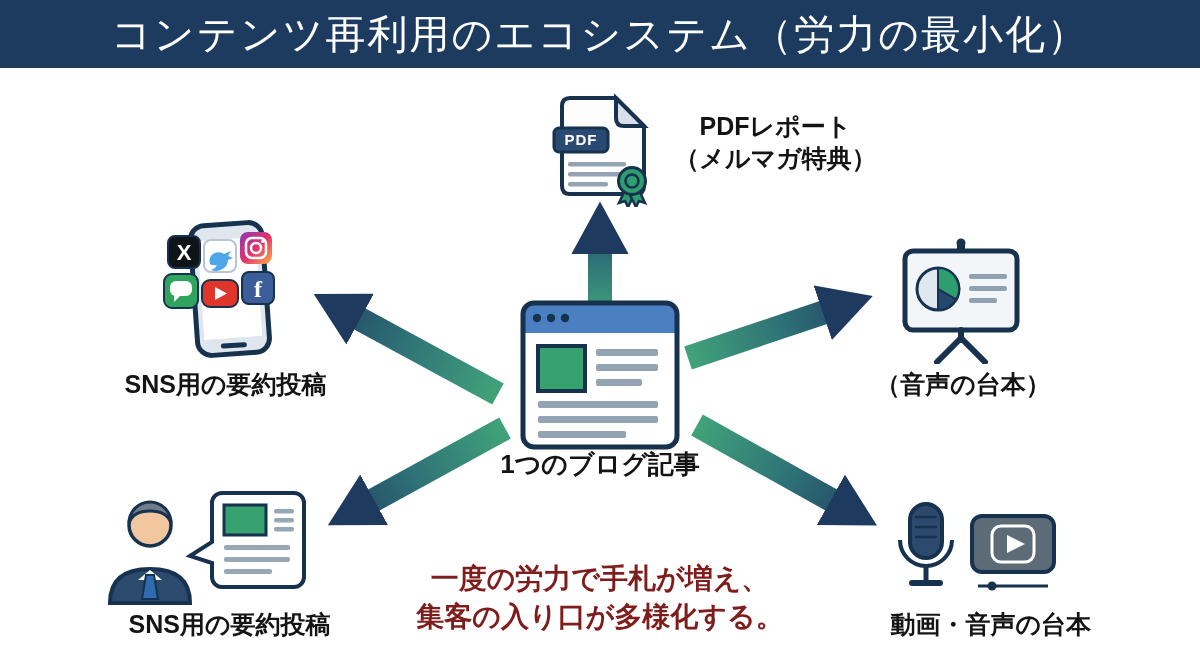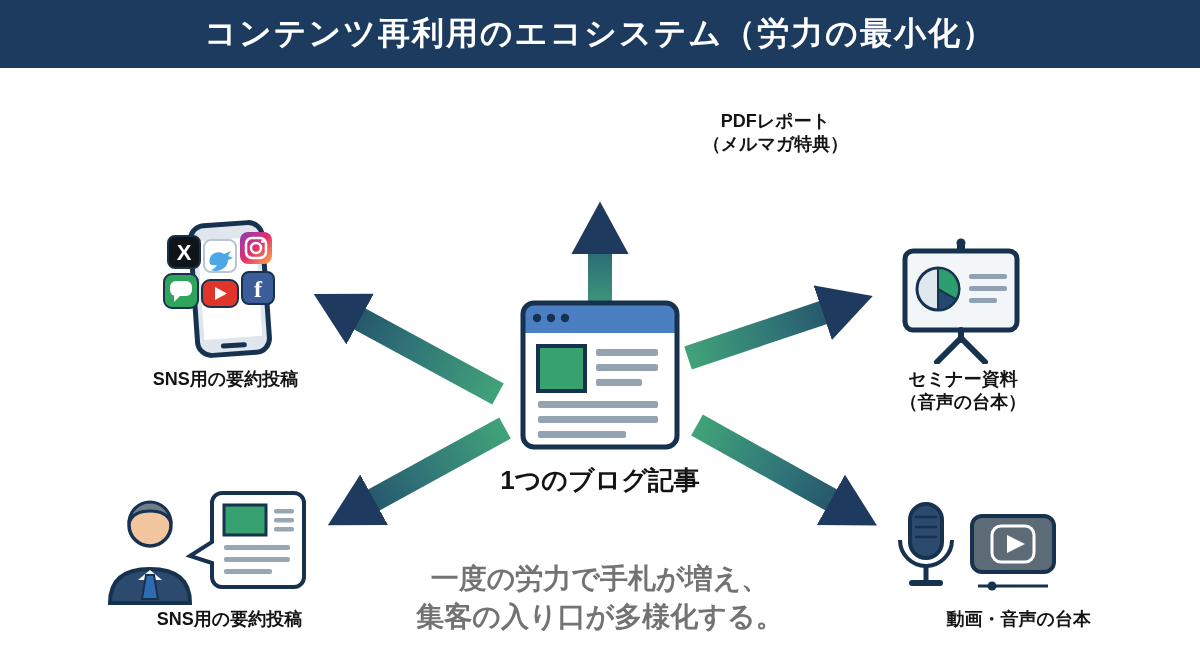--- a/index.html
+++ b/index.html
@@ -1,26 +1,26 @@
 <!DOCTYPE html>
 <html><head>
 <meta charset="utf-8">
 <style>
   html,body{margin:0;padding:0;background:#e9e9e9;}
   .page{position:relative;width:1200px;height:655px;background:#ffffff;overflow:hidden;
         font-family:"Liberation Sans","DejaVu Sans",sans-serif;}
   .header{position:absolute;top:0;left:0;width:1200px;height:68px;background:#1d3b5f;
           display:flex;align-items:center;justify-content:center;z-index:3;}
-  .header-title{color:#ffffff;font-size:32px;font-weight:bold;letter-spacing:2px;white-space:nowrap;}
+  .header-title{color:#ffffff;font-size:40px;font-weight:normal;letter-spacing:2px;white-space:nowrap;}
   .arrows{position:absolute;top:0;left:0;z-index:1;}
   .icon{position:absolute;z-index:2;}
   .label{position:absolute;z-index:2;font-weight:bold;color:#141414;text-align:center;line-height:1.28;}
-  .lbl-25{font-size:18px;}
+  .lbl-25{font-size:25px;}
   .lbl-26{font-size:26px;}
-  .footer-note{position:absolute;z-index:2;font-weight:bold;color:#737373;text-align:center;
+  .footer-note{position:absolute;z-index:2;font-weight:bold;color:#7f1d1d;text-align:center;
                font-size:28px;line-height:1.35;}
 </style>
 </head>
 <body>
 
 <div class="page">
 
   <div class="header">
     <div class="header-title">コンテンツ再利用のエコシステム（労力の最小化）</div>
   </div>
@@ -74,24 +74,41 @@
       <rect x="18" y="46" width="47" height="45" fill="#37a16f" stroke="#16324f" stroke-width="4"></rect>
       <rect x="76" y="49" width="62" height="7" rx="2" fill="#93a3b1"></rect>
       <rect x="76" y="64" width="62" height="7" rx="2" fill="#93a3b1"></rect>
       <rect x="76" y="79" width="46" height="7" rx="2" fill="#93a3b1"></rect>
       <rect x="18" y="101" width="120" height="7" rx="2" fill="#93a3b1"></rect>
       <rect x="18" y="116" width="120" height="7" rx="2" fill="#93a3b1"></rect>
       <rect x="18" y="131" width="88" height="7" rx="2" fill="#93a3b1"></rect>
       <rect x="3" y="3" width="154" height="144" rx="11" fill="none" stroke="#16324f" stroke-width="5"></rect>
     </svg>
   </div>
-  <div class="label lbl-26" style="left:420px;top:464px;width:360px;">
+  <div class="label lbl-26" style="left:420px;top:448px;width:360px;">
     <div>1つのブログ記事</div>
   </div>
 
+  <div class="icon" style="left:552px;top:92px;">
+    <svg width="110" height="115" viewBox="0 0 110 115">
+      <path d="M18,6 h46 l28,28 v60 q0,8 -8,8 h-66 q-8,0 -8,-8 V14 q0,-8 8,-8 z" fill="#fdfdfd" stroke="#16324f" stroke-width="4"></path>
+      <path d="M64,6 v20 q0,8 8,8 h20 z" fill="#d7e0e8" stroke="#16324f" stroke-width="4"></path>
+      <rect x="2" y="36" width="54" height="24" rx="5" fill="#2b4a73" stroke="#16324f" stroke-width="3"></rect>
+      <text x="29" y="53" text-anchor="middle" font-size="15" font-weight="bold" fill="#ffffff" letter-spacing="1" font-family="Liberation Sans, sans-serif">PDF</text>
+      <rect x="16" y="70" width="58" height="4.5" rx="2" fill="#93a3b1"></rect>
+      <rect x="16" y="80" width="58" height="4.5" rx="2" fill="#93a3b1"></rect>
+      <rect x="16" y="90" width="40" height="4.5" rx="2" fill="#93a3b1"></rect>
+      <g>
+        <path d="M74,96 l-7,15 6,-2 3,6 7,-14 z" fill="#2f9e6e" stroke="#16324f" stroke-width="2.5"></path>
+        <path d="M86,96 l7,15 -6,-2 -3,6 -7,-14 z" fill="#2f9e6e" stroke="#16324f" stroke-width="2.5"></path>
+        <circle cx="80" cy="89" r="13.5" fill="#2f9e6e" stroke="#16324f" stroke-width="3"></circle>
+        <circle cx="80" cy="89" r="6.5" fill="none" stroke="#16324f" stroke-width="2.5"></circle>
+      </g>
+    </svg>
+  </div>
   <div class="label lbl-25" style="left:668px;top:110px;width:215px;">
     <div>PDFレポート</div>
     <div>（メルマガ特典）</div>
   </div>
 
   <div class="icon" style="left:162px;top:220px;">
     <svg width="125" height="140" viewBox="0 0 125 140">
       <defs>
         <linearGradient id="ig" x1="0" y1="0" x2="1" y2="1">
           <stop offset="0" stop-color="#8a3ab9"></stop>
@@ -151,21 +168,20 @@
       <rect x="76" y="48" width="38" height="5" rx="2" fill="#90a2b2"></rect>
       <rect x="76" y="60" width="28" height="5" rx="2" fill="#90a2b2"></rect>
       <g stroke="#16324f" stroke-width="6" stroke-linecap="round">
         <line x1="68" y1="92" x2="68" y2="102"></line>
         <line x1="68" y1="100" x2="44" y2="124"></line>
         <line x1="68" y1="100" x2="92" y2="124"></line>
       </g>
     </svg>
   </div>
   <div class="label lbl-25" style="left:858px;top:368px;width:210px;">
-    <div>セミナー資料</div>
     <div>（音声の台本）</div>
   </div>
 
   <div class="icon" style="left:92px;top:485px;">
     <svg width="225" height="120" viewBox="0 0 225 120">
       <g>
         <circle cx="58" cy="40" r="21" fill="#f2c7a0" stroke="#16324f" stroke-width="3.5"></circle>
         <path d="M37,38 a21,21 0 0 1 42,0 q-4,-12 -21,-12 q-17,0 -21,12 z" fill="#707d8a" stroke="#16324f" stroke-width="3"></path>
         <path d="M18,118 q0,-34 40,-34 q40,0 40,34 z" fill="#2c4a6e" stroke="#16324f" stroke-width="4"></path>
         <polygon points="58,85 46,95 70,95" fill="#ffffff"></polygon>

